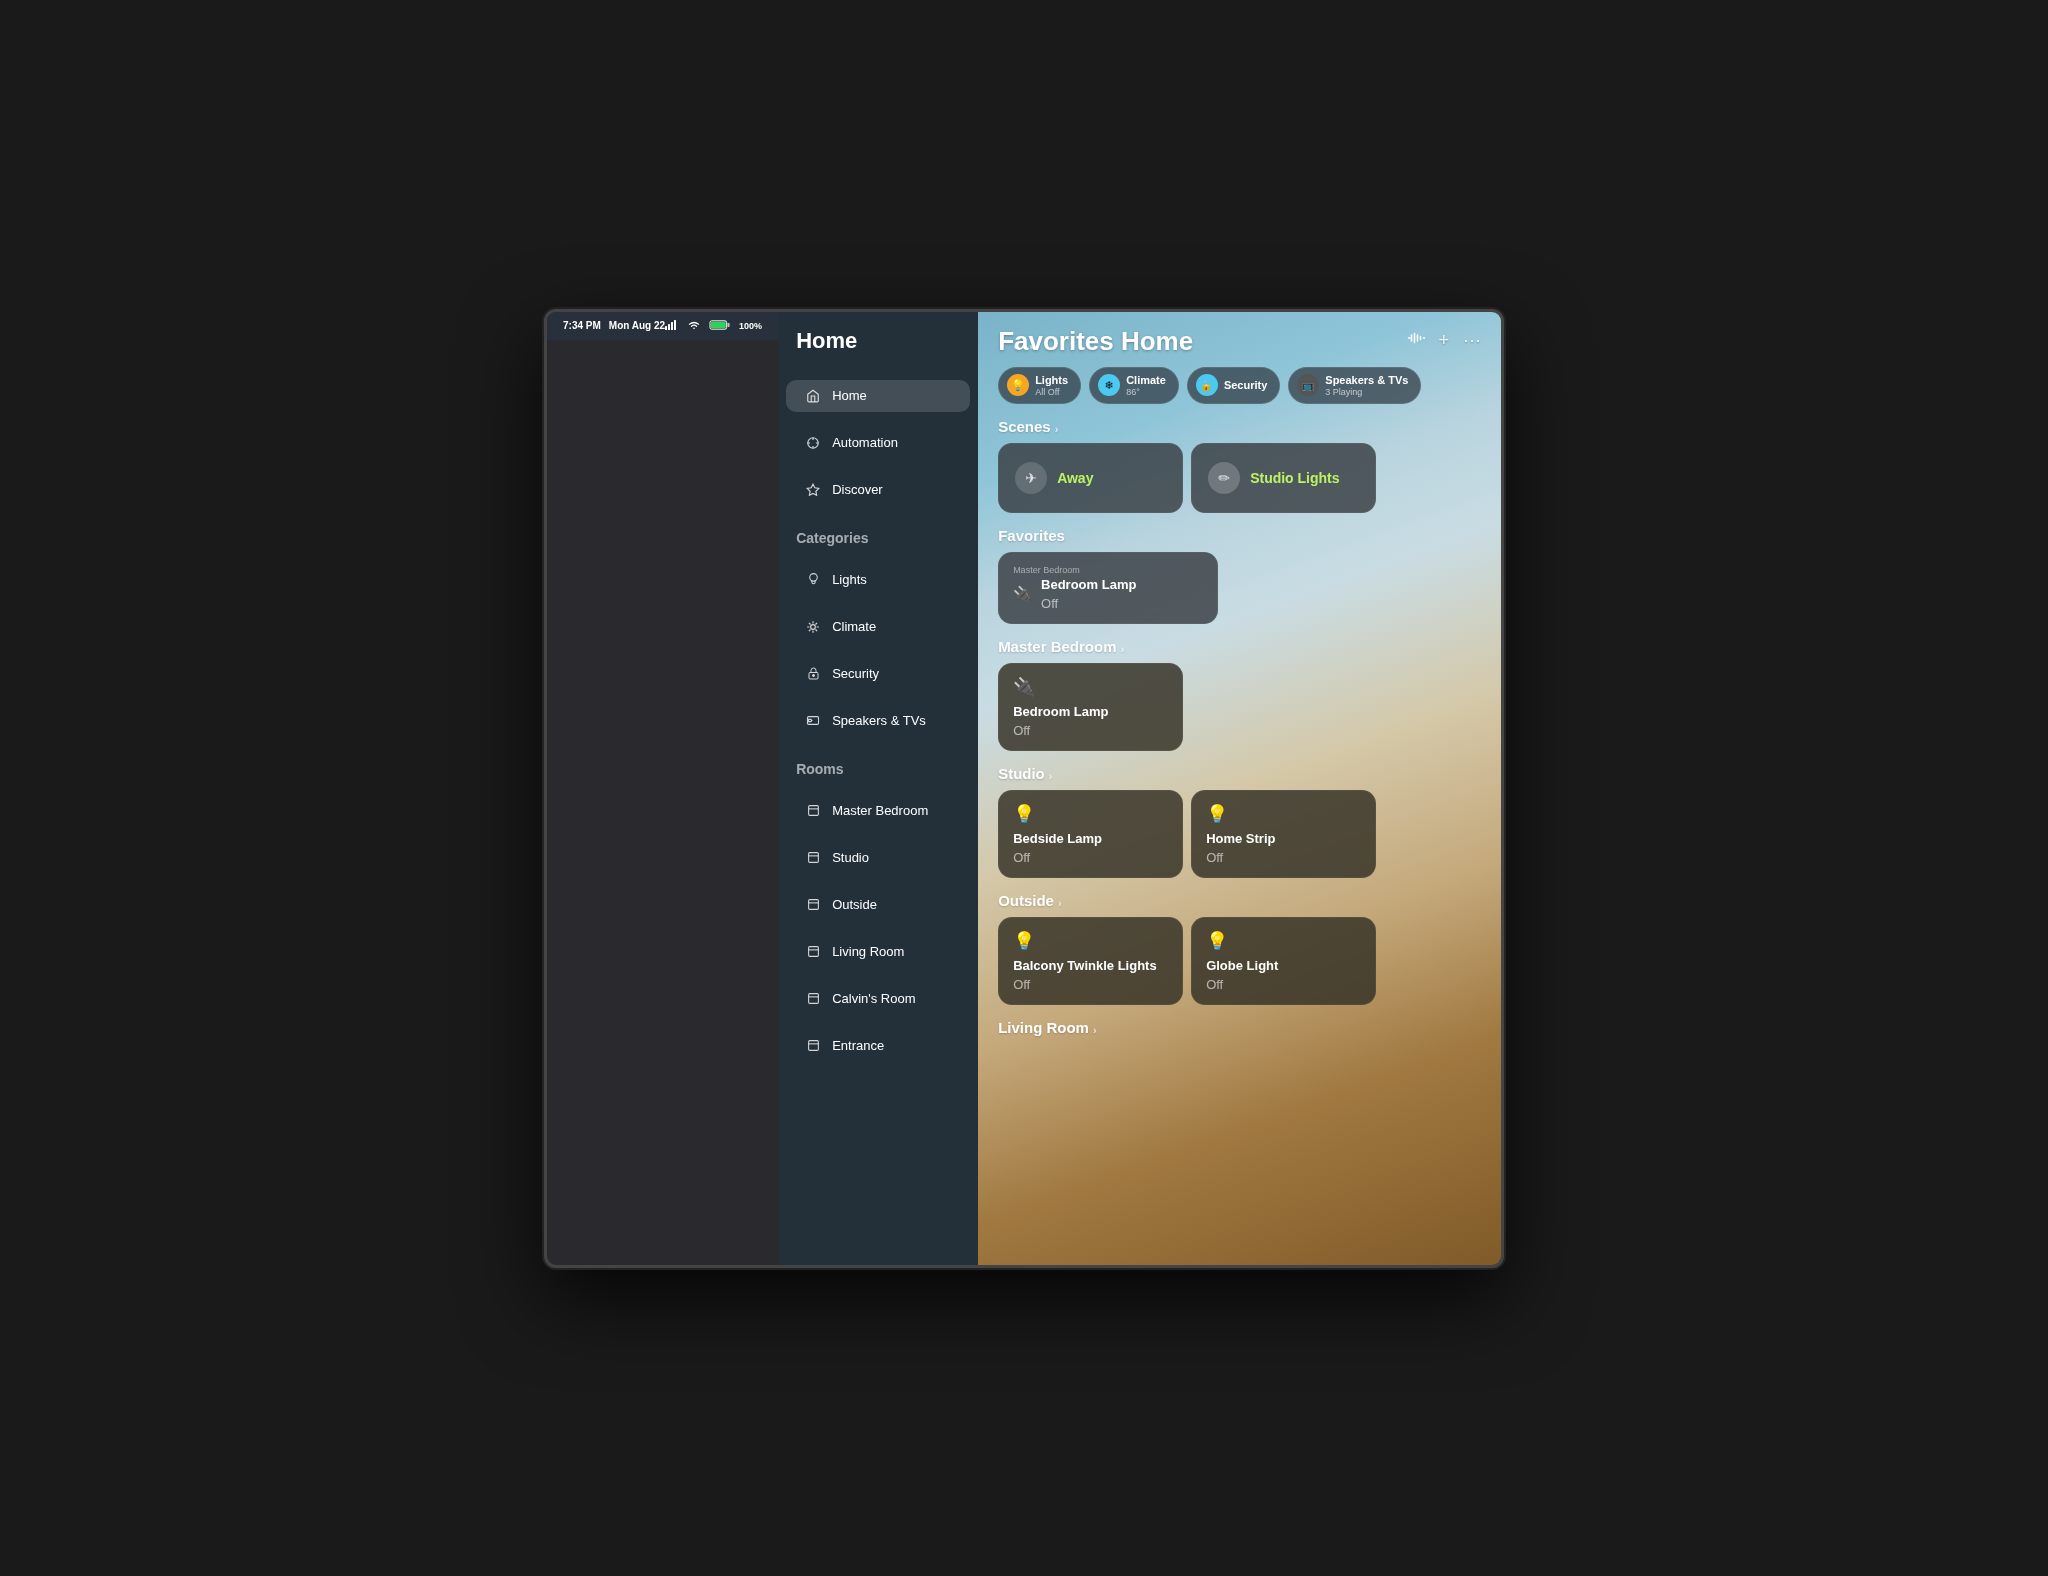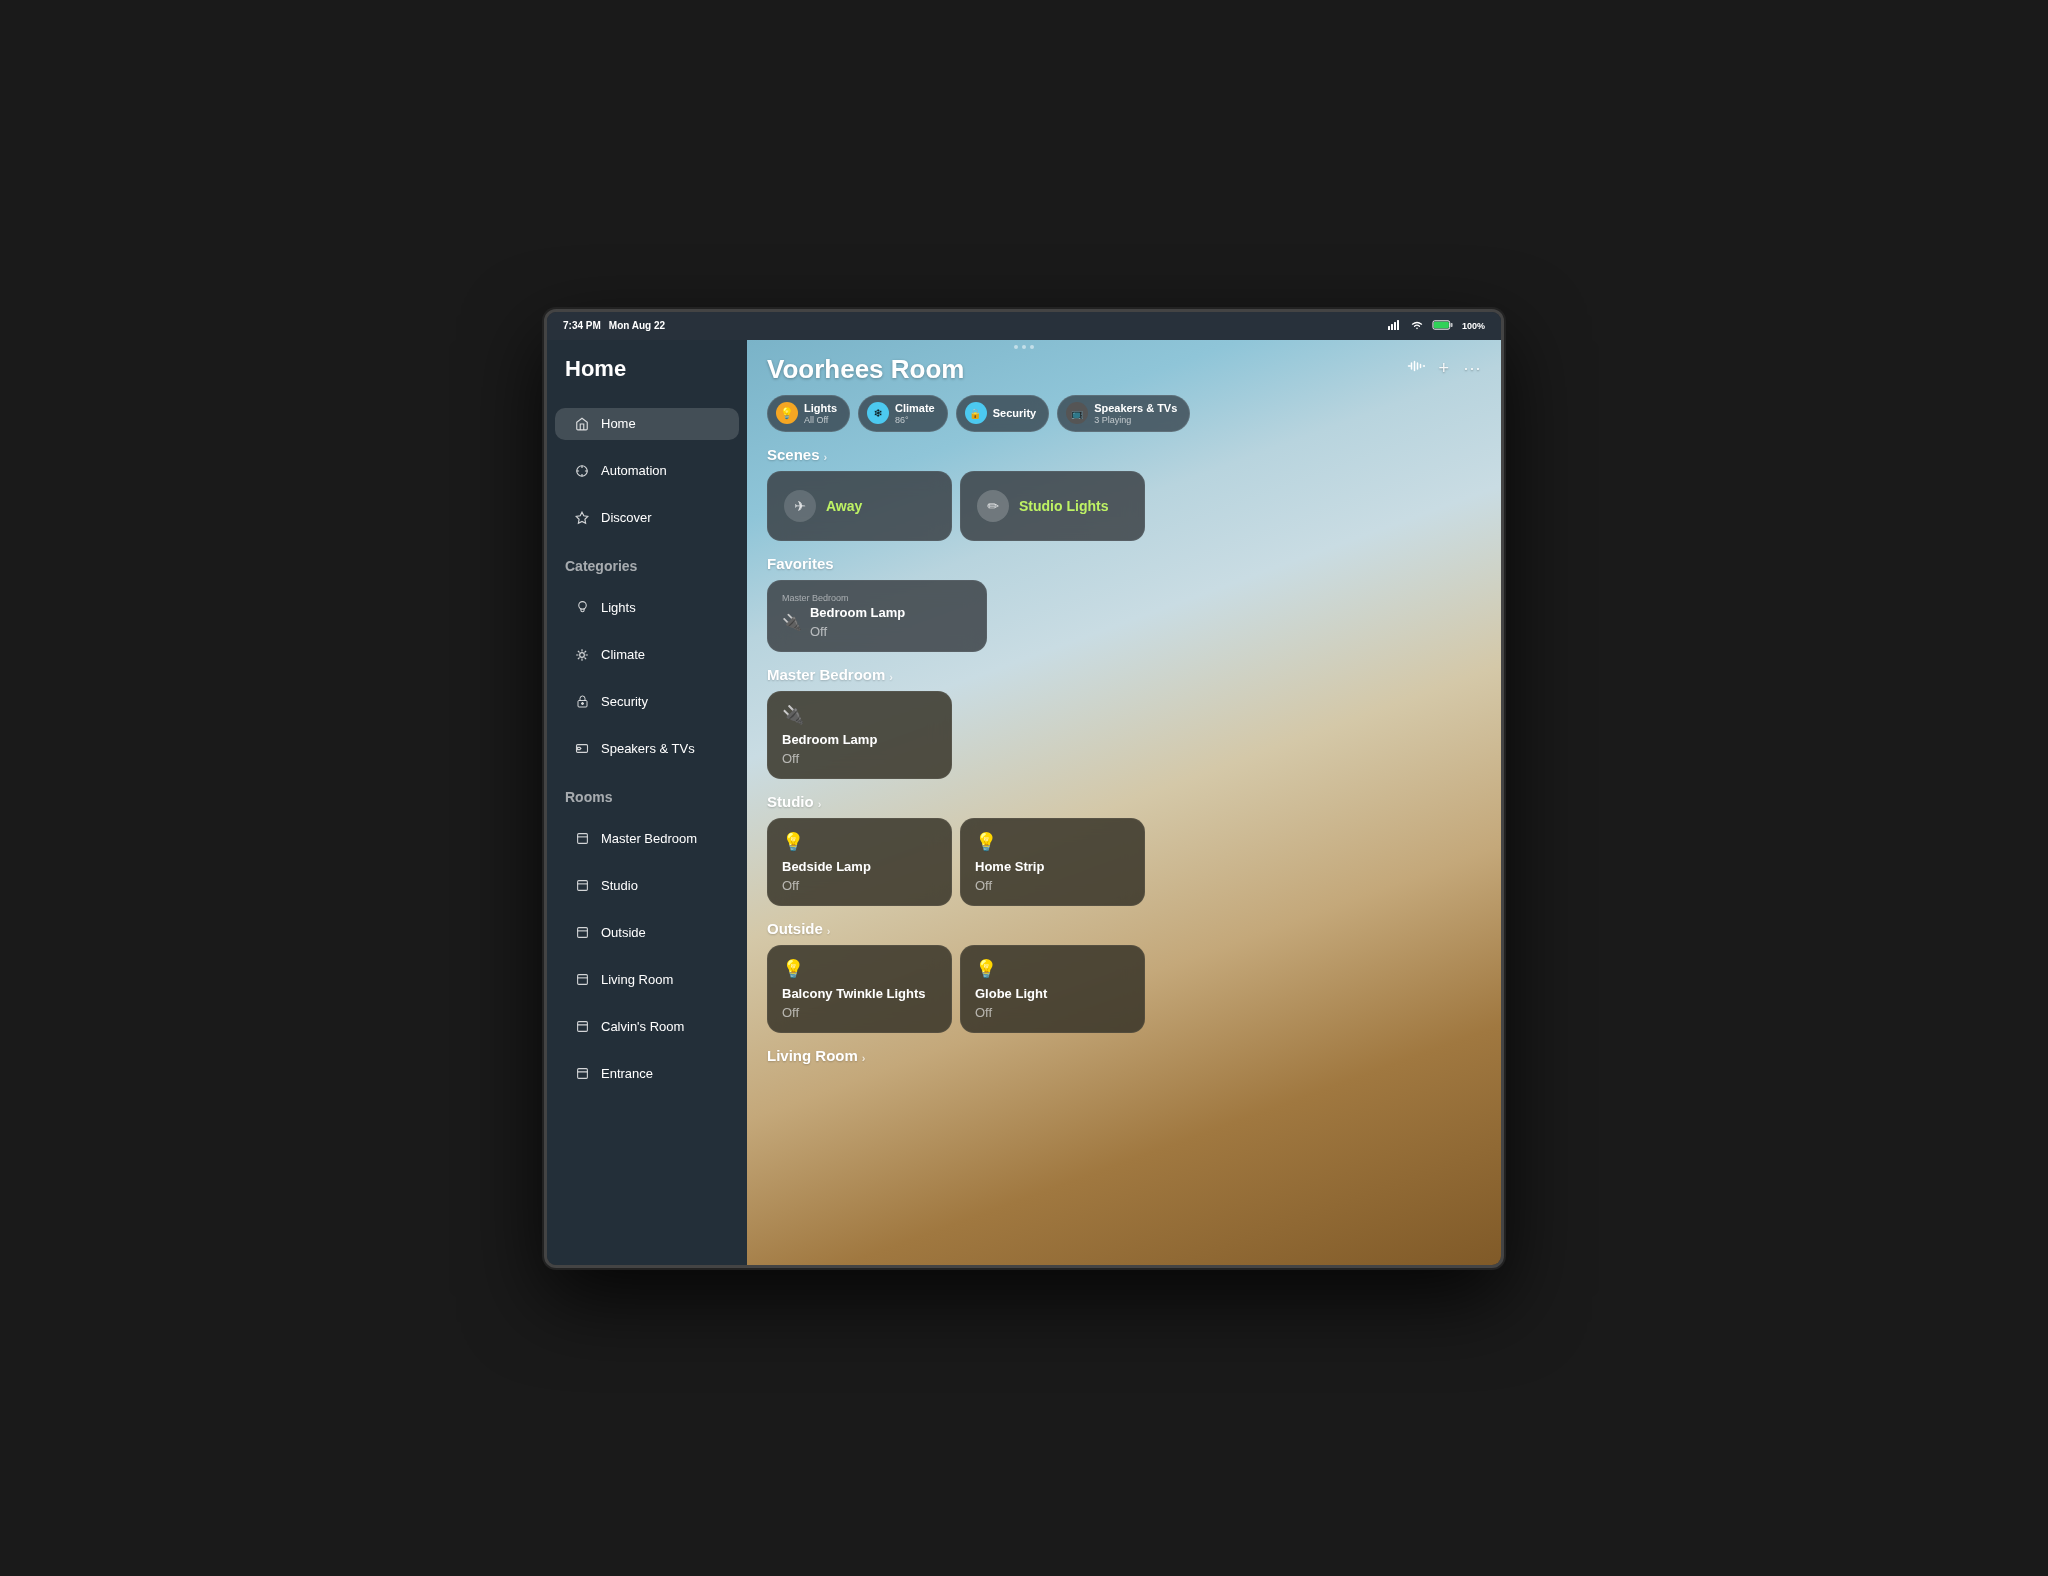--- a/index.html
+++ b/index.html
@@ -15,21 +15,21 @@
     .ipad-frame {
       width: 960px;
       height: 959px;
       background: #2a2a2e;
       border-radius: 12px;
       border: 3px solid #444;
       box-shadow: 0 0 0 2px #222, 0 30px 80px rgba(0,0,0,0.8);
       overflow: hidden;
       position: relative;
       display: flex;
-      flex-direction: column;
+      flex-direction: row;
     }
 
     .status-bar {
       height: 28px;
       background: rgba(40,50,60,0.95);
       display: flex;
       align-items: center;
       justify-content: space-between;
       padding: 0 16px;
       font-size: 10px;
@@ -487,21 +487,21 @@
         <span>Entrance</span>
       </div>
     </div>
 
     <div class="right-panel">
       <div class="background-gradient"></div>
 
       <div class="right-content">
 
         <div class="page-header">
-          <h1 class="page-title">Voorhees Room</h1>
+          <h1 class="page-title">Favorites Home</h1>
           <div class="header-actions">
             <span class="header-icon-btn">
               <svg width="18" height="14" viewBox="0 0 24 18" fill="none" stroke="white" stroke-width="2">
                   <path d="M2 9h2M6 5v8M10 3v12M14 5v8M18 7v4M22 9h2" stroke-linecap="round"></path>
                 </svg>
             </span>
             <span class="header-icon-btn" style="font-size:18px;font-weight:300;">+</span>
             <span class="header-icon-btn" style="font-size:18px;">···</span>
           </div>
         </div>

